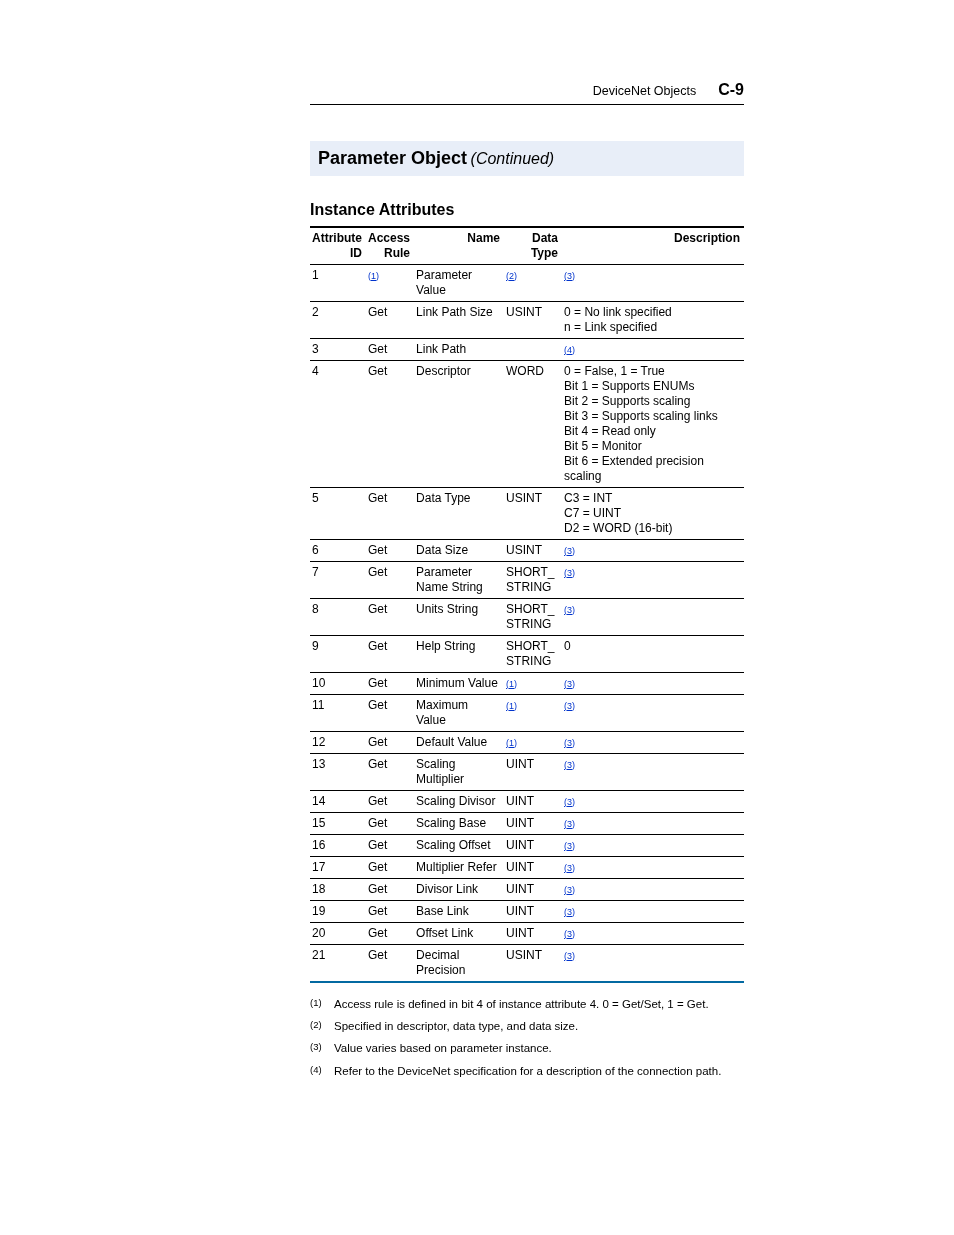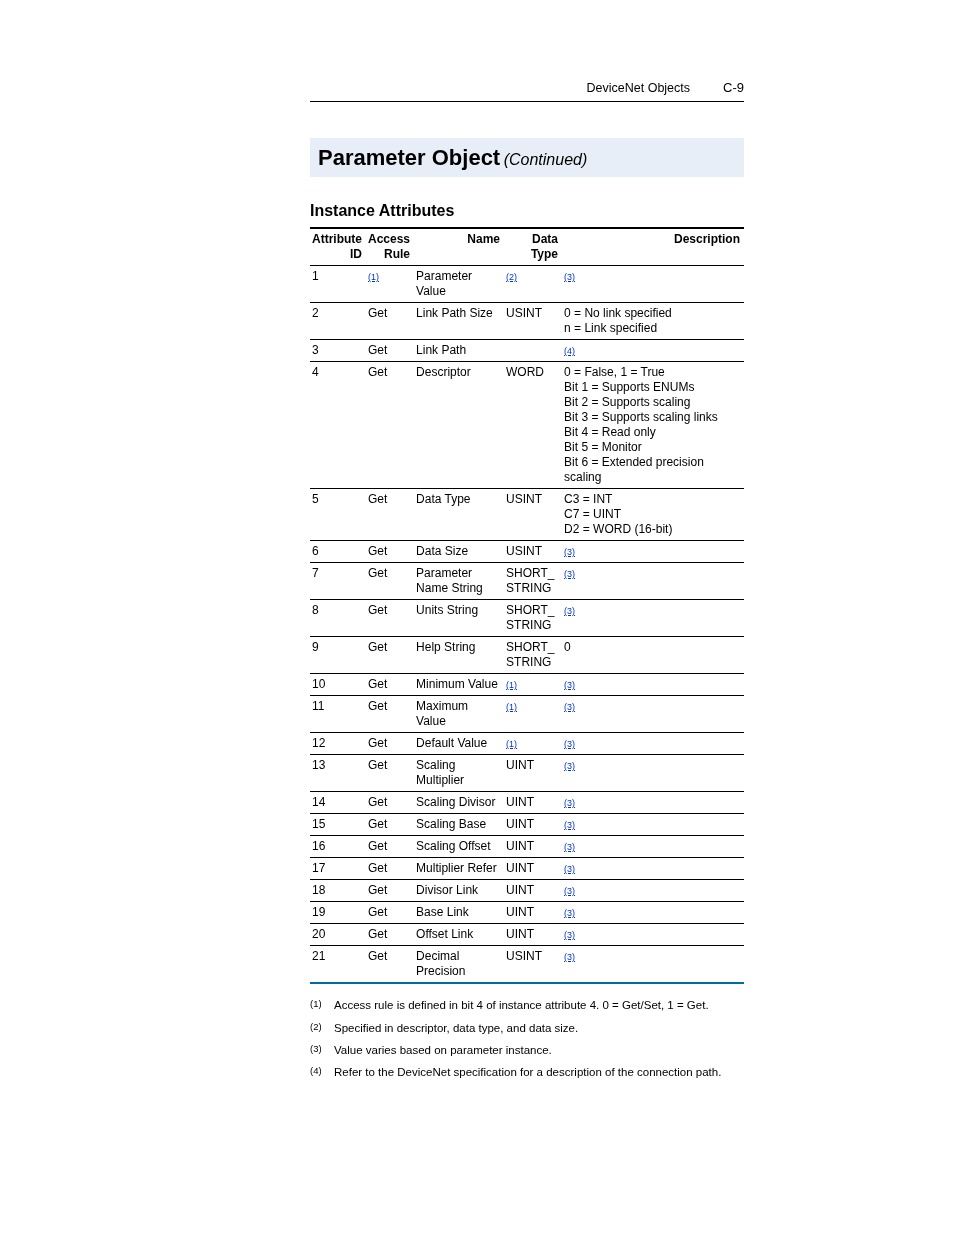--- a/index.html
+++ b/index.html
@@ -20,28 +20,28 @@
   }
   .running-head {
     display: flex;
     justify-content: flex-end;
     align-items: baseline;
     gap: 22px;
     border-bottom: 1px solid #000;
     padding-bottom: 4px;
     margin-bottom: 36px;
   }
-  .running-page  { font-size: 13px; font-weight: normal; margin-left: 11px; }
+  .running-page  { font-size: 16px; font-weight: bold; }
   .section-bar {
     background: #e8eef8;
     padding: 6px 8px;
     margin-bottom: 24px;
   }
   .section-bar .title {
-    font-size: 22px;
+    font-size: 18px;
     font-weight: bold;
   }
   .section-bar .cont {
     font-size: 16px;
     font-style: italic;
     font-weight: normal;
   }
   .subhead {
     font-weight: bold;
     font-size: 16px;

